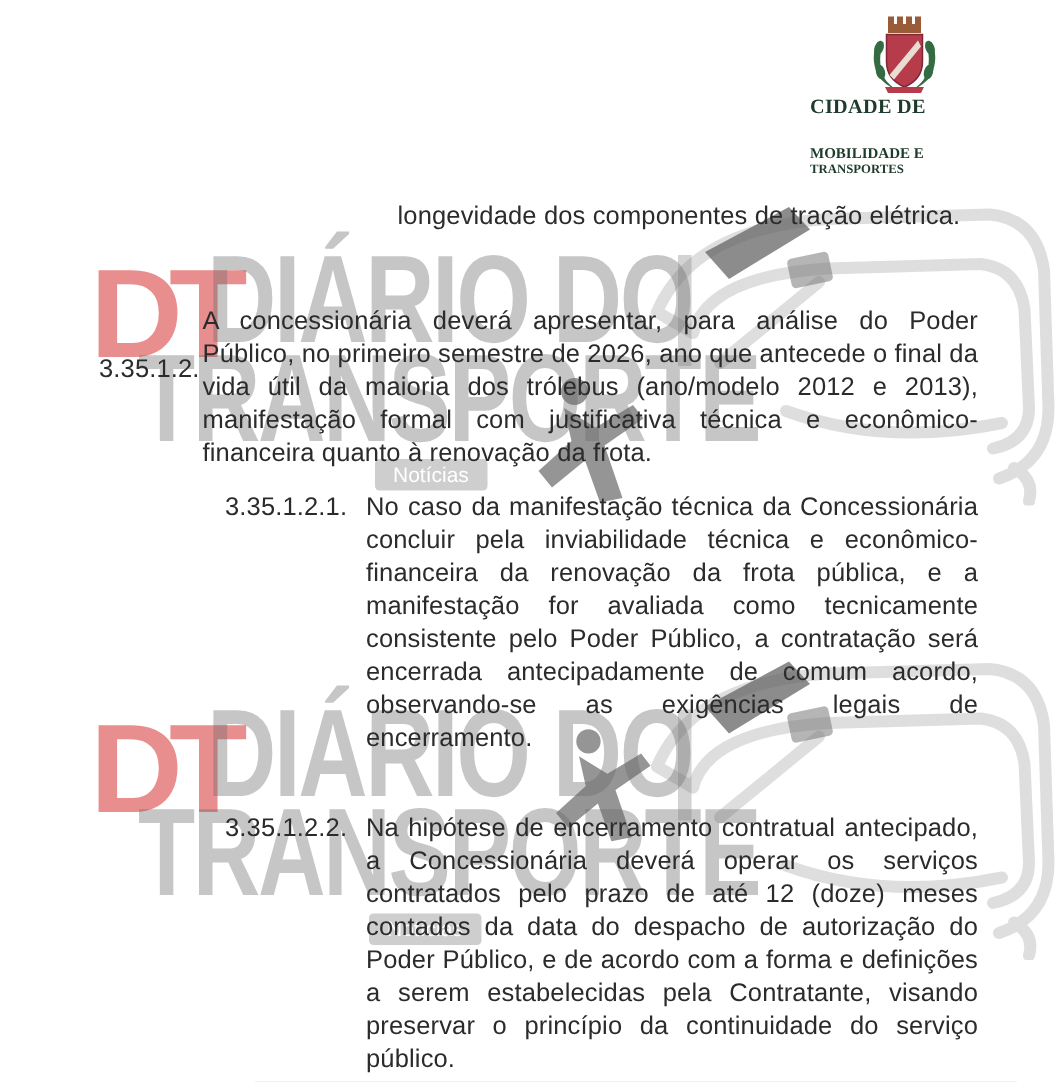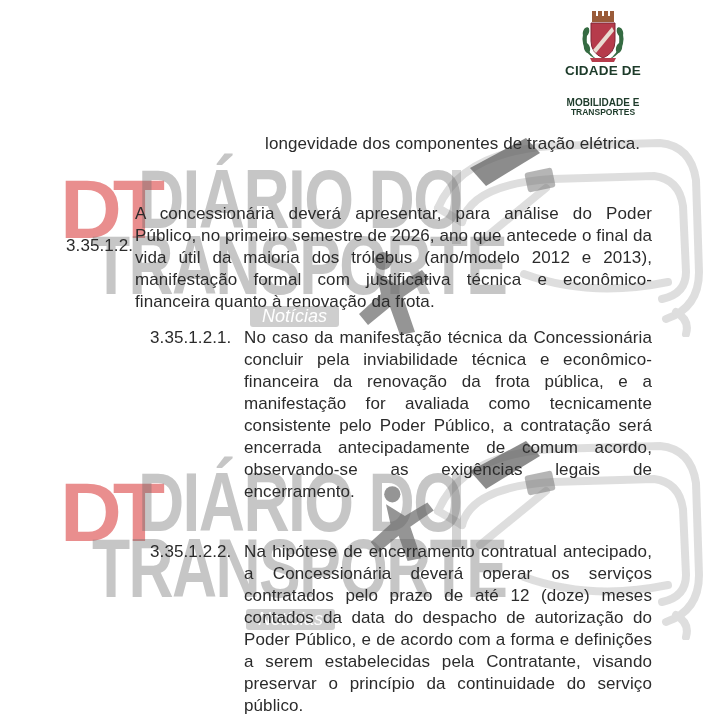--- a/index.html
+++ b/index.html
@@ -3,42 +3,42 @@
 <meta charset="utf-8">
 <style>
   html,body{margin:0;padding:0;background:#e8e8e8;}
   .page{
     position:relative;width:704px;height:721px;margin:0 auto;
     background:#ffffff;overflow:hidden;
     font-family:"Liberation Sans",sans-serif;
     -webkit-font-smoothing:antialiased;
   }
   
-  .logo{position:absolute;left:540px;top:10px;width:126px;text-align:center;z-index:3;}
+  .logo{position:absolute;left:540px;top:10px;width:126px;z-index:3;font-family:Liberation Serif, serif;}
   .crest{display:block;margin:0 auto 2px auto;}
   .logo-l1{font-weight:bold;font-size:13.5px;letter-spacing:.2px;color:#1d3b2a;line-height:14px;}
   .logo-l2{font-weight:bold;font-size:18.5px;letter-spacing:-.2px;color:#1d3b2a;line-height:19px;}
   .logo-l3{font-weight:bold;font-size:10px;color:#1d3b2a;line-height:9.5px;margin-top:20px;}
   .logo-l4{font-weight:bold;font-size:8.5px;color:#1d3b2a;line-height:9.5px;}
   
   .wm-el{position:absolute;z-index:1;pointer-events:none;}
   .wm-dt{
     font-weight:bold;font-size:84px;line-height:1;letter-spacing:-9px;
     color:rgba(220,73,73,0.62);transform:scaleX(1.02);transform-origin:left top;
   }
   .wm-word{
     font-weight:bold;font-size:80px;line-height:1;letter-spacing:-2px;
     color:rgba(104,104,104,0.38);transform:scaleX(0.80) scaleY(1.04);
     transform-origin:left top;white-space:nowrap;display:inline-block;
   }
   .wm-word.t2{transform:scaleX(0.78) scaleY(1.04);}
   .wm-bar{width:9px;height:74px;background:rgba(120,120,120,0.33);}
   .wm-badge{
-    background:rgba(192,192,192,0.78);color:#ffffff;font-size:18px;
-    padding:2px 12px 3px 12px;border-radius:3px;line-height:16px;font-style:italic;
+    background:rgba(192,192,192,0.78);color:#ffffff;font-size:14px;
+    padding:2px 12px 3px 12px;border-radius:3px;line-height:16px;
   }
   
   .doc-el{position:absolute;z-index:2;color:#2b2b2b;}
   .body-text{
     font-size:17px;line-height:22px;letter-spacing:.1px;
     text-align:justify;margin:0;
   }
   .item{display:flex;}
   .num{font-size:17px;line-height:22px;letter-spacing:.1px;flex-shrink:0;}
   .intro{width:402px;}

